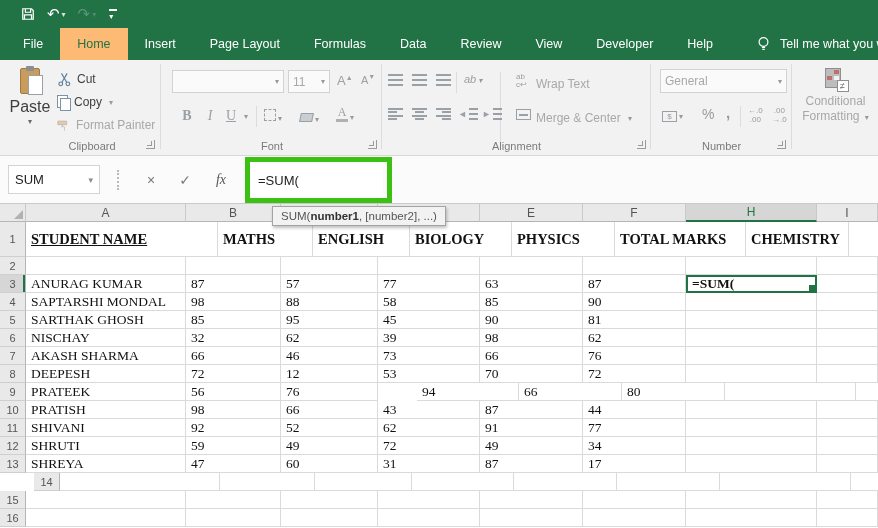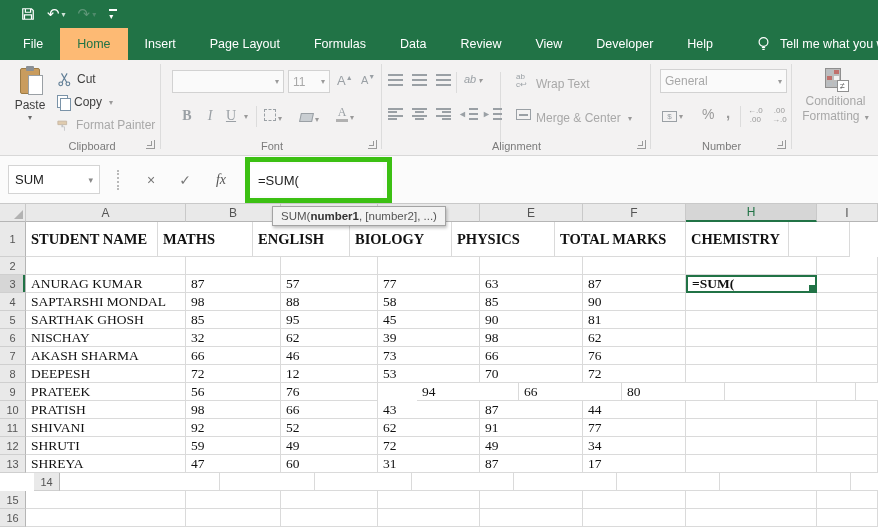--- a/index.html
+++ b/index.html
@@ -35,21 +35,21 @@
   .launcher{position:absolute;bottom:6px;width:9px;height:9px;border-right:1px solid #9a9a9a;border-bottom:1px solid #9a9a9a;}
   .launcher::before{content:"";position:absolute;right:2px;bottom:2px;width:4px;height:4px;border-right:1px solid #9a9a9a;border-bottom:1px solid #9a9a9a;}
   .dim-t{color:#a8a8a8;}
   .caret-s{font-size:8px;color:#9a9a9a;margin-left:2px;}
 
   
   .paste{left:6px;top:6px;width:48px;height:80px;display:flex;flex-direction:column;align-items:center;}
   .clipicon{position:relative;width:20px;height:26px;background:#c99c5e;border:1px solid #9c7b45;border-radius:2px;margin-top:2px;}
   .clipicon::before{content:"";position:absolute;left:5px;top:-3px;width:8px;height:5px;background:#8a8f94;border-radius:1px;}
   .clipicon::after{content:"";position:absolute;right:-4px;top:6px;width:13px;height:18px;background:#fff;border:1px solid #9aa0a5;}
-  .paste .plabel{margin-top:4px;font-size:12px;color:#3f3f3f;}
+  .paste .plabel{margin-top:4px;font-size:16px;color:#3f3f3f;}
   .paste .pcaret{font-size:8px;color:#6b6b6b;margin-top:1px;}
   .rowbtn{position:absolute;left:57px;display:flex;align-items:center;gap:5px;height:20px;}
   .scis{width:15px;height:15px;}
   .copyicon{position:relative;width:12px;height:14px;}
   .copyicon::before,.copyicon::after{content:"";position:absolute;width:9px;height:11px;background:#fff;border:1px solid #7a93a8;}
   .copyicon::before{left:0;top:0;}
   .copyicon::after{left:3px;top:3px;}
   .brush{width:14px;height:13px;opacity:.45;}
 
   
@@ -369,21 +369,21 @@
       <div class="ch" style="width: 97px;">C</div>
       <div class="ch" style="width: 102px;">D</div>
       <div class="ch" style="width: 103px;">E</div>
       <div class="ch" style="width: 103px;">F</div>
       <div class="ch sel" style="width: 131px;">H</div>
       <div class="ch" style="width: 61px;">I</div>
     </div>
   <div id="rows">
       <div class="grow r1" style="height: 35px;">
         <div class="rh" style="width: 26px;">1</div>
-        <div class="cell" style="width: 132px;">STUDENT NAME</div>
+        <div class="cell" style="width: 192px; text-decoration: underline;">STUDENT NAME</div>
         <div class="cell" style="width: 95px;">MATHS</div>
         <div class="cell" style="width: 97px;">ENGLISH</div>
         <div class="cell" style="width: 102px;">BIOLOGY</div>
         <div class="cell" style="width: 103px;">PHYSICS</div>
         <div class="cell" style="width: 131px;">TOTAL MARKS</div>
         <div class="cell" style="width: 103px;">CHEMISTRY</div>
         <div class="cell" style="width: 61px;"></div>
       </div>
       <div class="grow" style="height: 18px;">
         <div class="rh" style="width: 26px;">2</div>

